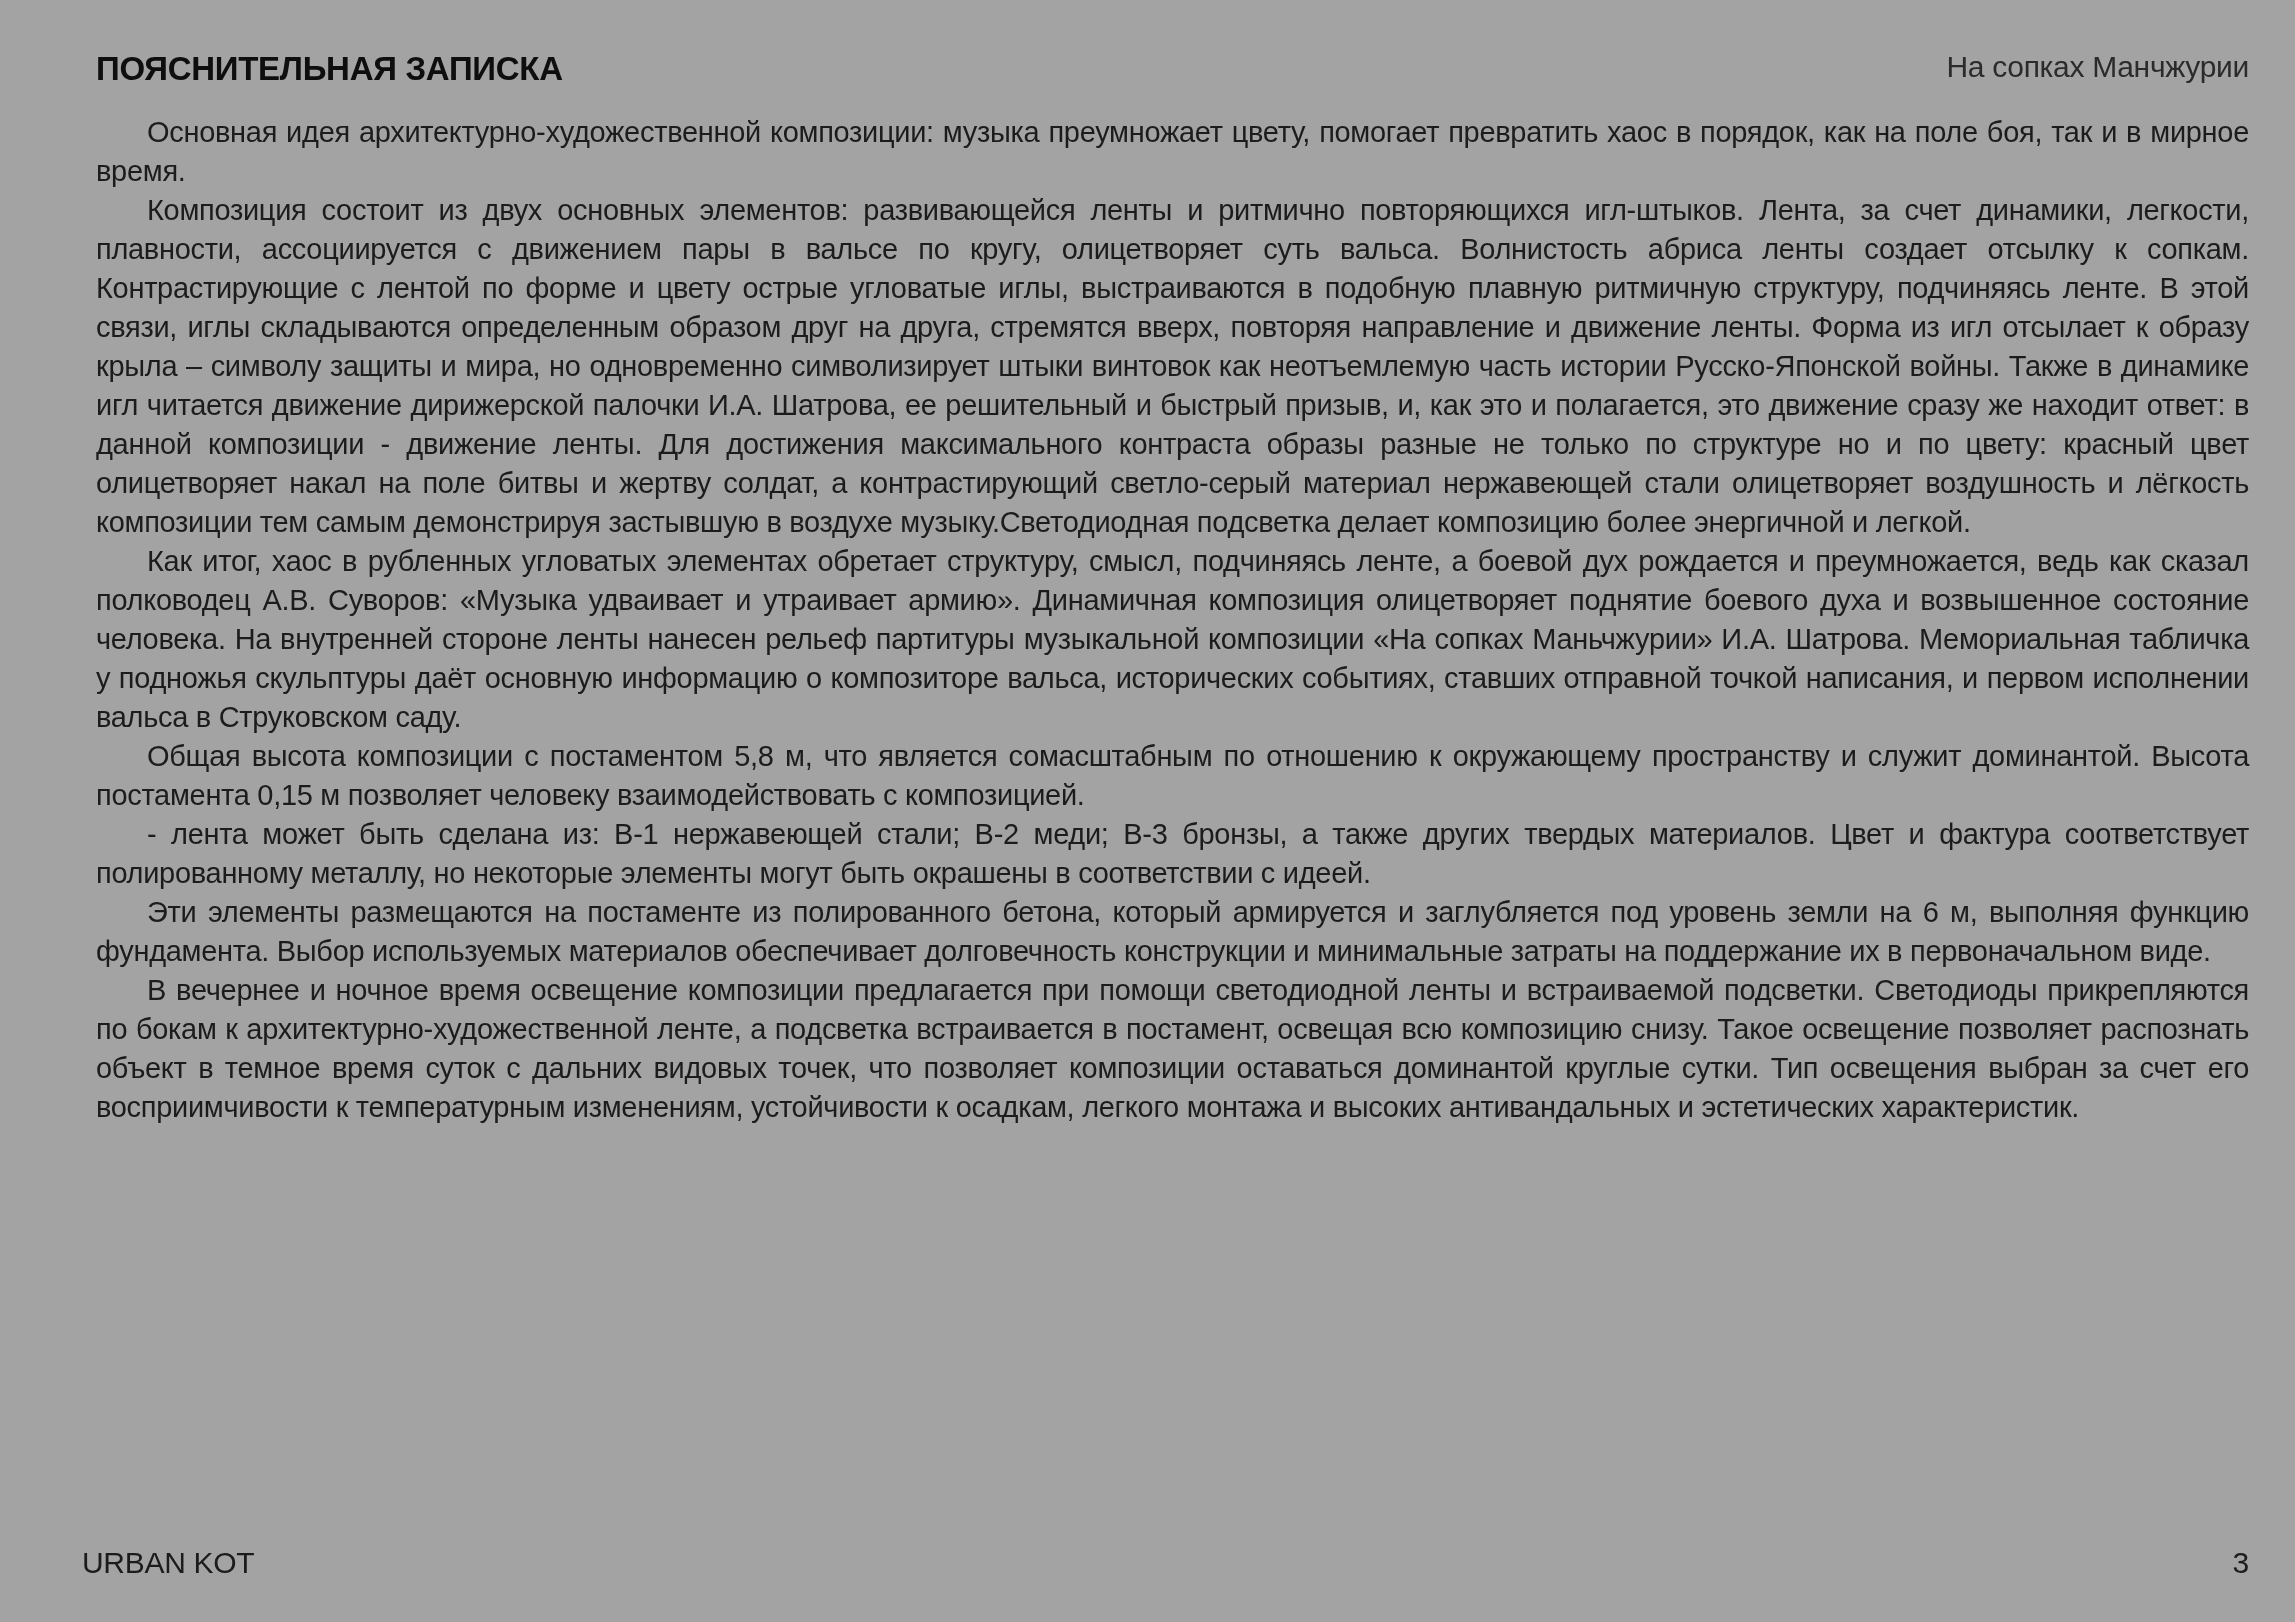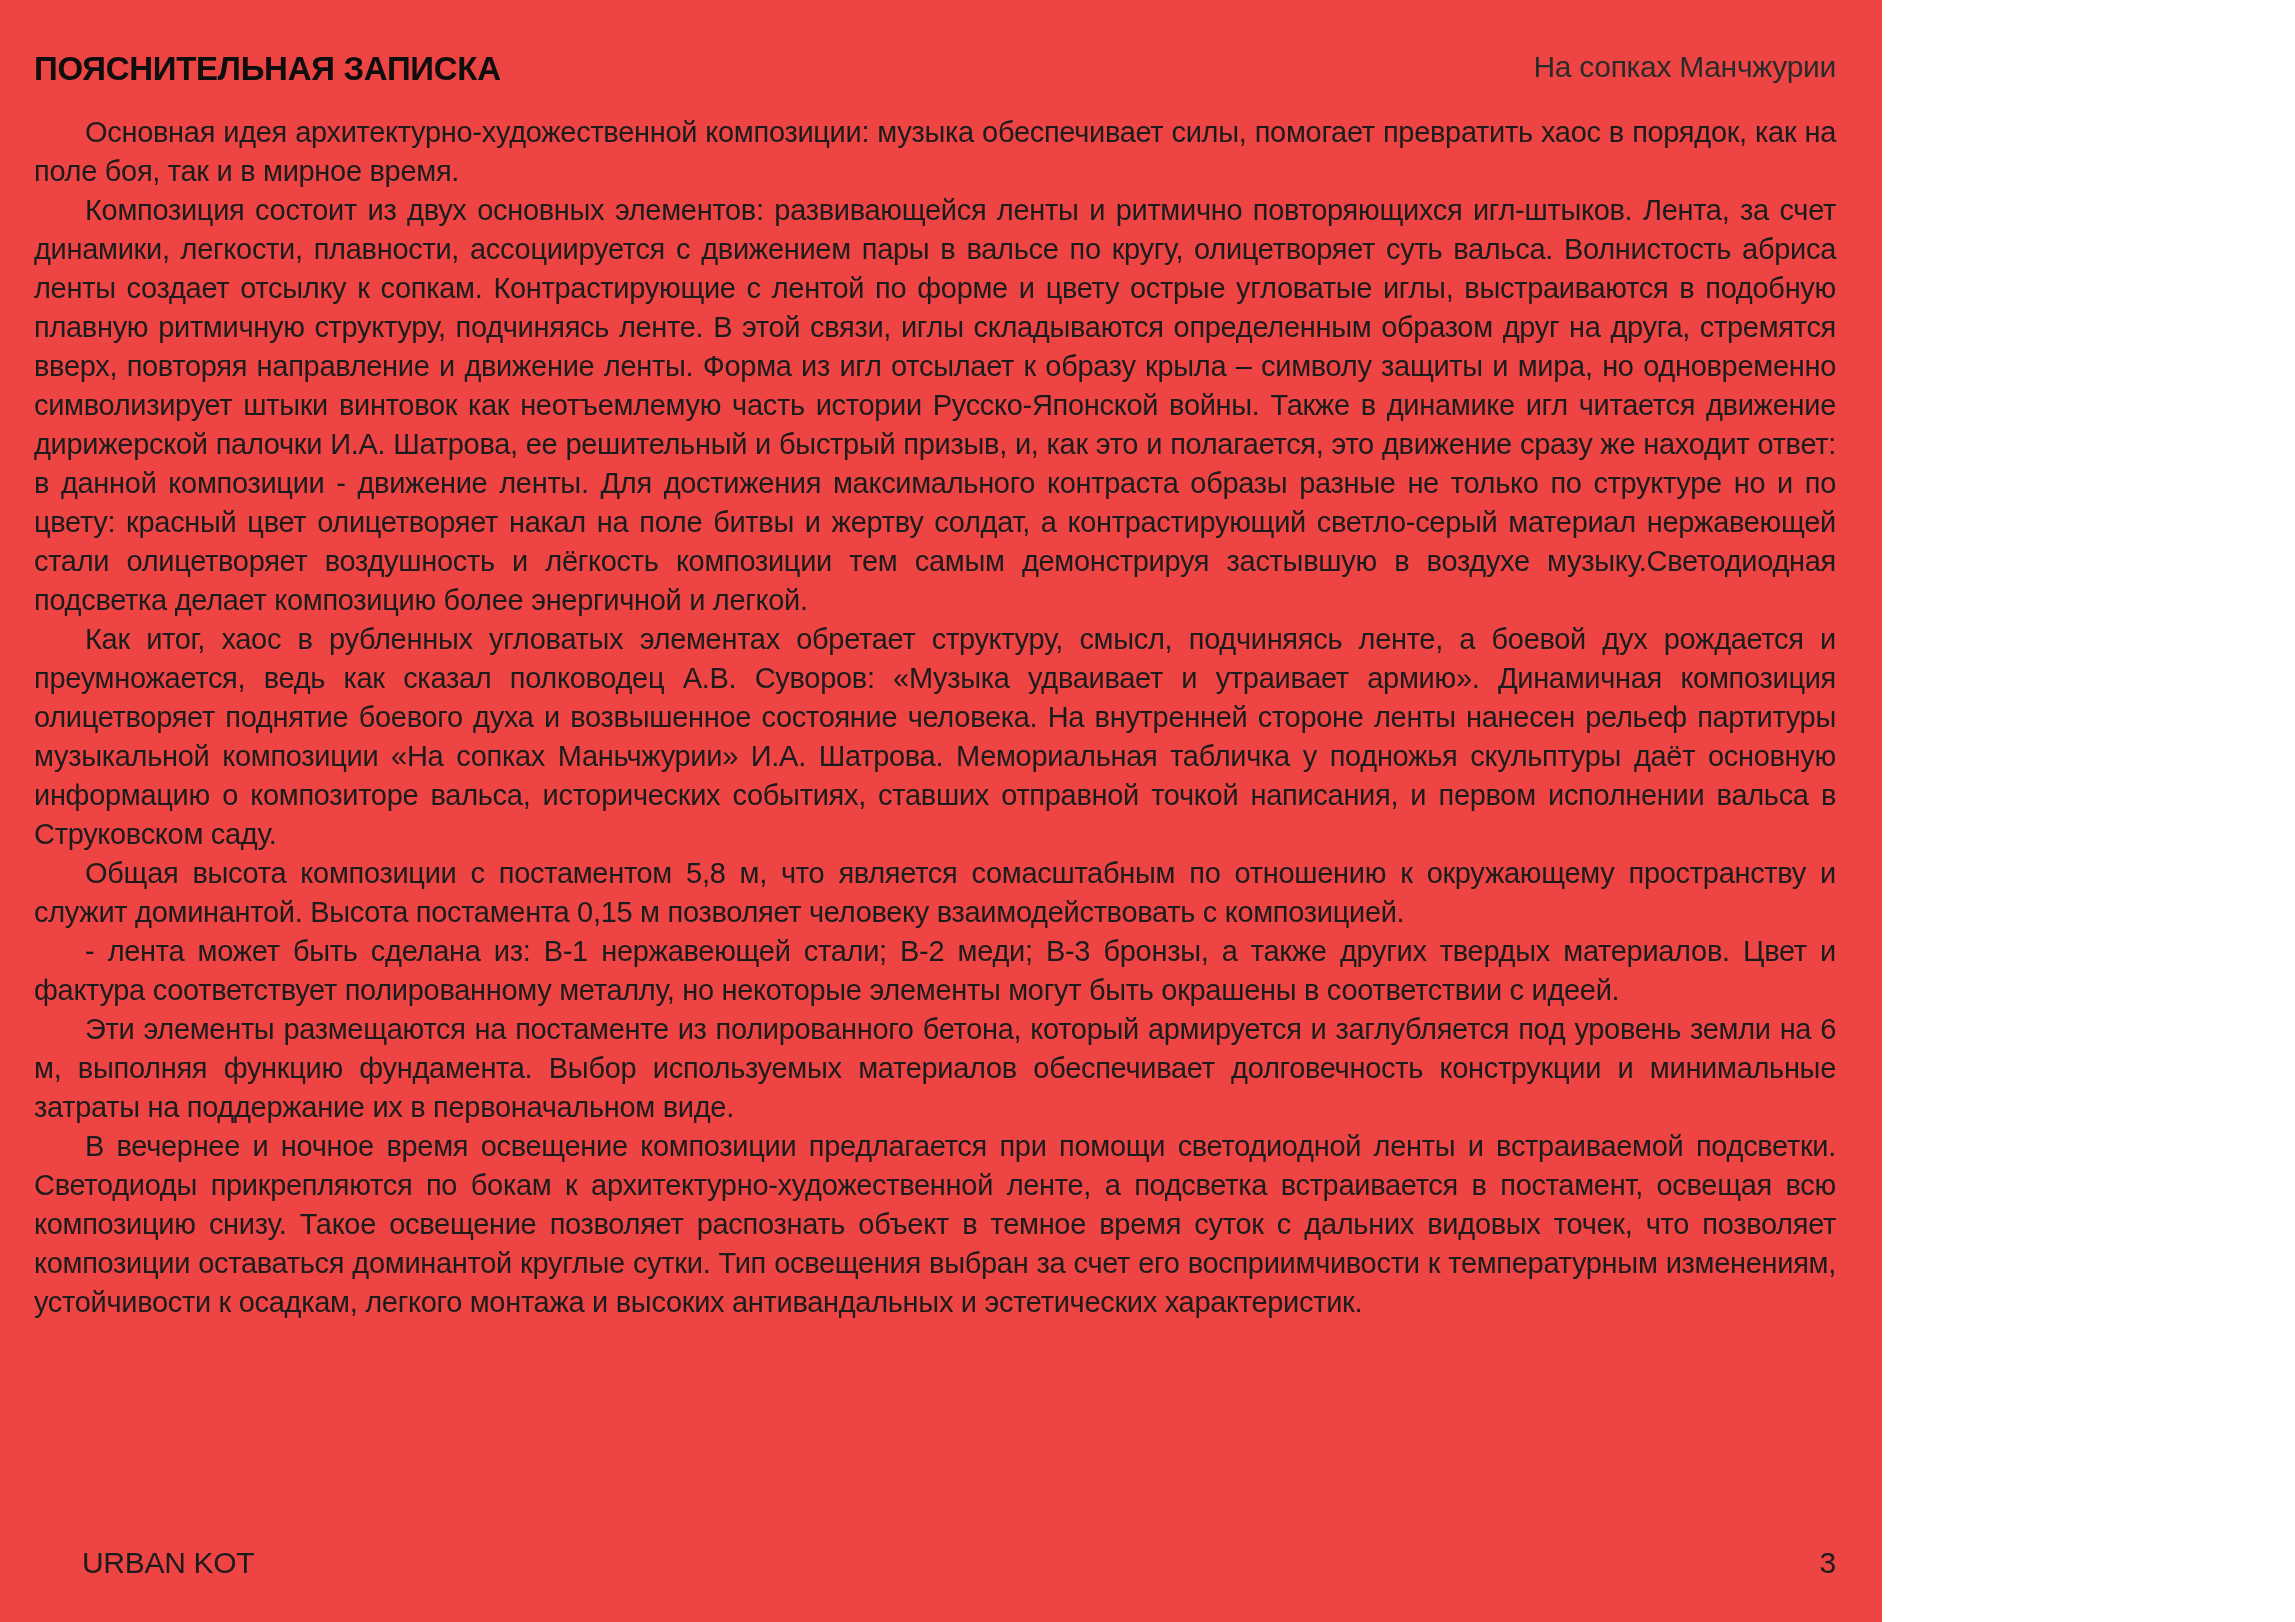--- a/index.html
+++ b/index.html
@@ -2,25 +2,25 @@
 <html lang="ru" style="font-size:11px"><head>
 <meta charset="utf-8">
 <style>
   html, body {
     margin: 0;
     padding: 0;
     background: #ffffff;
   }
   .page {
     position: relative;
-    width: 1882px;
+    width: 2295px;
     height: 1623px;
-    background: #ef4444;
+    background: #a3a3a3;
     box-sizing: border-box;
-    padding: 50px 46px 0 34px;
+    padding: 50px 46px 0 96px;
     font-family: "Liberation Sans", sans-serif;
     color: #1c1c1c;
     overflow: hidden;
   }
   .header-row {
     display: flex;
     justify-content: space-between;
     align-items: flex-start;
   }
   .doc-title {
@@ -76,21 +76,21 @@
 
 <div class="page">
 
   <div class="header-row">
     <div class="doc-title">ПОЯСНИТЕЛЬНАЯ ЗАПИСКА</div>
     <div class="header-right">На сопках Манчжурии</div>
   </div>
 
 
   <div class="body-text">
-    <p>Основная идея архитектурно-художественной композиции: музыка обеспечивает силы, помогает превратить хаос в порядок, как на поле боя, так и в мирное время.</p>
+    <p>Основная идея архитектурно-художественной композиции: музыка преумножает цвету, помогает превратить хаос в порядок, как на поле боя, так и в мирное время.</p>
     <p>Композиция состоит из двух основных элементов: развивающейся ленты и ритмично повторяющихся игл-штыков. Лента, за счет динамики, легкости, плавности, ассоциируется с движением пары в вальсе по кругу, олицетворяет суть вальса. Волнистость абриса ленты создает отсылку к сопкам. Контрастирующие с лентой по форме и цвету острые угловатые иглы, выстраиваются в подобную плавную ритмичную структуру, подчиняясь ленте.  В этой связи, иглы складываются определенным образом друг на друга, стремятся вверх, повторяя направление и движение ленты. Форма из игл отсылает к образу крыла – символу защиты и мира, но одновременно символизирует штыки винтовок как неотъемлемую часть истории Русско-Японской войны. Также в динамике игл читается движение дирижерской палочки И.А. Шатрова,  ее решительный и быстрый призыв, и, как это и полагается, это движение сразу же находит ответ: в данной композиции - движение ленты. Для достижения максимального контраста образы разные не только по структуре но и по цвету: красный цвет олицетворяет накал на поле битвы и жертву солдат, а контрастирующий светло-серый материал нержавеющей стали олицетворяет воздушность и лёгкость композиции тем самым демонстрируя  застывшую в воздухе музыку.Светодиодная подсветка делает композицию более энергичной и легкой.</p>
     <p>Как итог, хаос в рубленных угловатых элементах обретает структуру, смысл, подчиняясь ленте, а боевой дух рождается и преумножается, ведь как сказал полководец А.В. Суворов: «Музыка удваивает и утраивает армию». Динамичная композиция олицетворяет поднятие боевого духа и возвышенное состояние человека. На внутренней стороне ленты нанесен рельеф партитуры музыкальной композиции «На сопках Маньчжурии» И.А. Шатрова. Мемориальная табличка у подножья скульптуры даёт основную информацию  о композиторе вальса, исторических событиях, ставших отправной точкой написания, и первом исполнении вальса в Струковском саду.</p>
     <p>Общая высота композиции с постаментом 5,8 м, что является сомасштабным по отношению к окружающему пространству и служит доминантой. Высота постамента 0,15 м позволяет человеку взаимодействовать с композицией.</p>
     <p>- лента может быть сделана из: В-1 нержавеющей стали; В-2 меди; В-3 бронзы, а также других твердых материалов. Цвет и фактура соответствует полированному металлу, но некоторые элементы могут быть окрашены в соответствии с идеей.</p>
     <p>Эти элементы размещаются на постаменте из полированного бетона, который армируется и заглубляется под уровень земли на 6 м, выполняя функцию фундамента. Выбор используемых материалов обеспечивает долговечность конструкции и минимальные затраты на поддержание их в первоначальном виде.</p>
     <p>В вечернее и ночное время освещение композиции предлагается при помощи светодиодной ленты и встраиваемой подсветки. Светодиоды прикрепляются по бокам к архитектурно-художественной ленте, а подсветка встраивается в постамент, освещая всю композицию снизу. Такое освещение позволяет распознать объект в темное время суток с дальних видовых точек, что позволяет композиции оставаться доминантой круглые сутки. Тип освещения выбран за счет его восприимчивости к температурным изменениям, устойчивости к осадкам, легкого монтажа и высоких антивандальных и эстетических характеристик.</p>
   </div>
 
   <div class="footer">
     <div>URBAN KOT</div>

